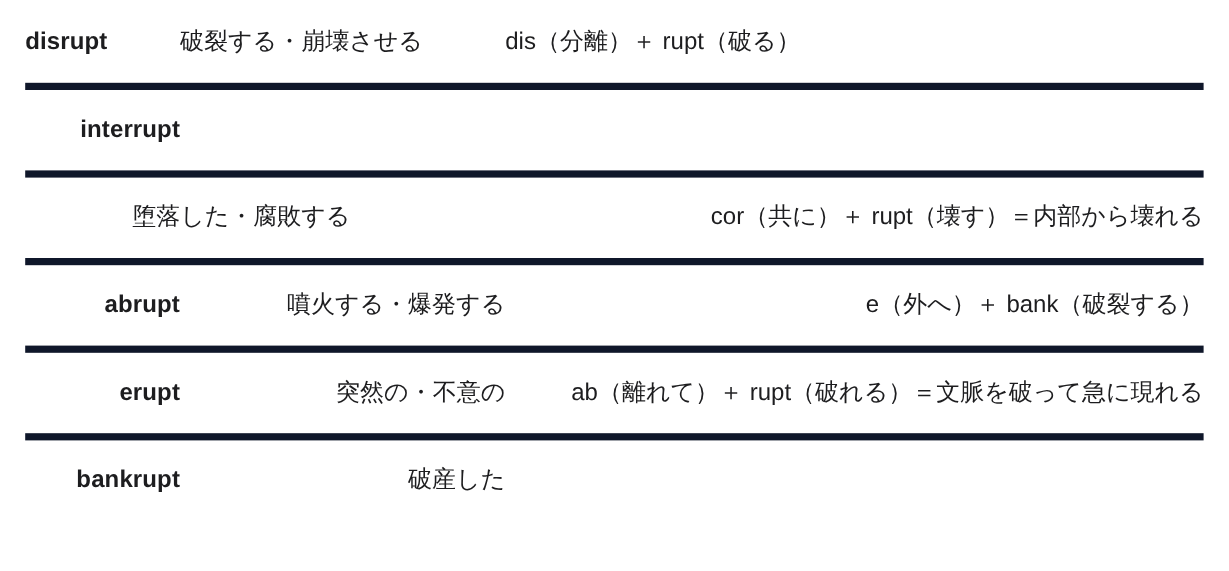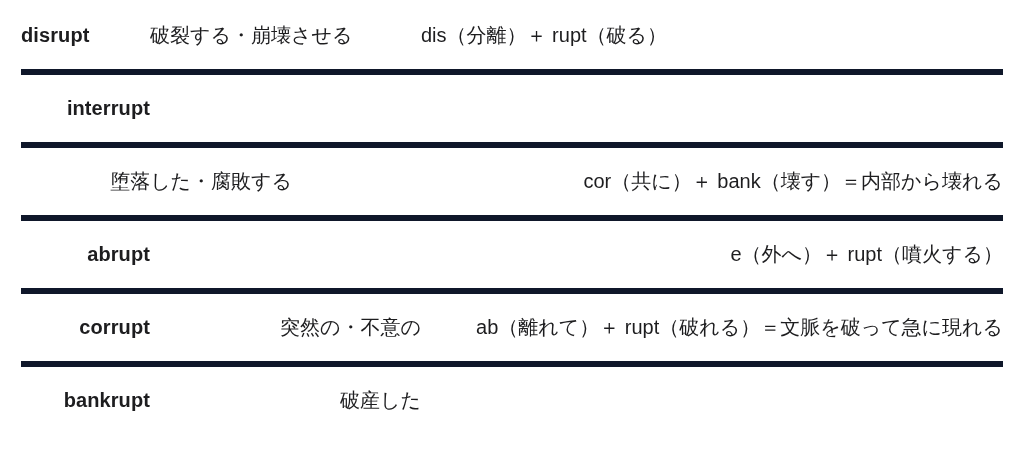--- a/index.html
+++ b/index.html
@@ -50,30 +50,31 @@
     <div class="cell-meaning">破裂する・崩壊させる</div>
     <div class="cell-etymology">dis（分離）＋ rupt（破る）</div>
   </div>
 
   <div class="vocab-row">
     <div class="cell-word">interrupt</div>
   </div>
 
   <div class="vocab-row">
     <div class="cell-meaning">堕落した・腐敗する</div>
-    <div class="cell-etymology">cor（共に）＋ bank（壊す）＝内部から壊れる</div>
+    <div class="cell-etymology">cor（共に）＋ rupt（壊す）＝内部から壊れる</div>
   </div>
 
   <div class="vocab-row">
     <div class="cell-word">abrupt</div>
-    <div class="cell-etymology">e（外へ）＋ rupt（噴火する）</div>
+    <div class="cell-meaning">噴火する・爆発する</div>
+    <div class="cell-etymology">e（外へ）＋ bank（破裂する）</div>
   </div>
 
   <div class="vocab-row">
-    <div class="cell-word">corrupt</div>
+    <div class="cell-word">erupt</div>
     <div class="cell-meaning">突然の・不意の</div>
     <div class="cell-etymology">ab（離れて）＋ rupt（破れる）＝文脈を破って急に現れる</div>
   </div>
 
   <div class="vocab-row">
     <div class="cell-word">bankrupt</div>
     <div class="cell-meaning">破産した</div>
   </div>
 
 </div>

